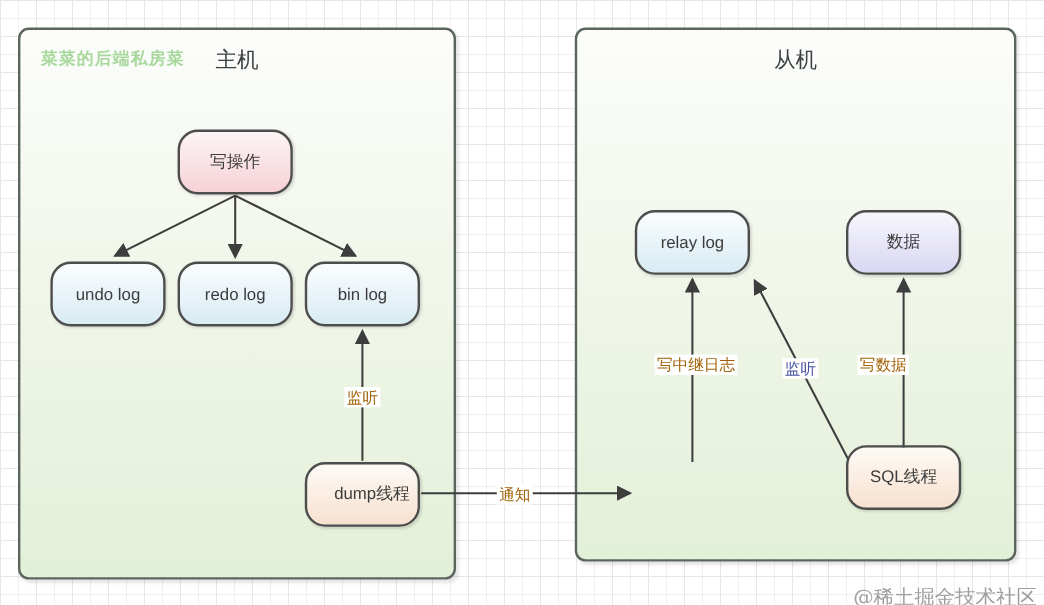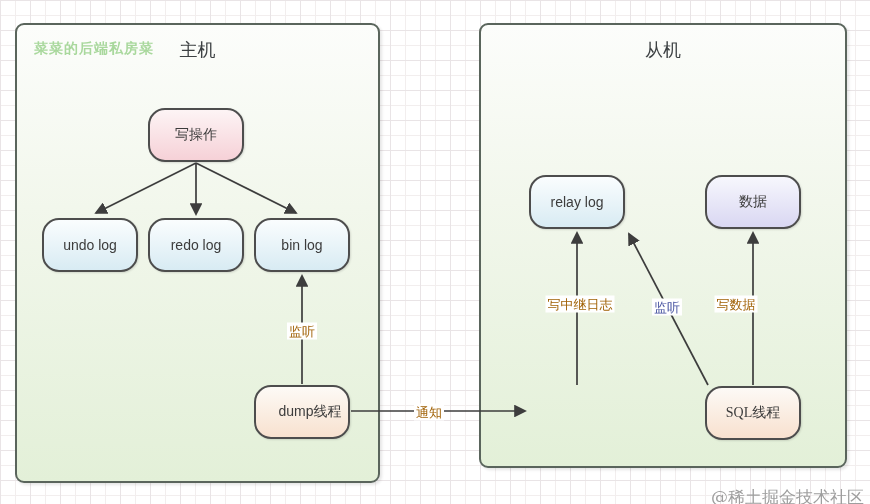--- a/index.html
+++ b/index.html
@@ -128,21 +128,21 @@
   </svg>
 
   <div class="node node-pink" style="left:148px; top:108px;">写操作</div>
   <div class="node node-blue" style="left:42px; top:218px;">undo log</div>
   <div class="node node-blue" style="left:148px; top:218px;">redo log</div>
   <div class="node node-blue" style="left:254px; top:218px;">bin log</div>
   <div class="node node-orange" style="left:254px; top:385px;padding-left:16px;">dump线程</div>
 
   <div class="node node-blue" style="left:529px; top:175px;">relay log</div>
   <div class="node node-purple" style="left:705px; top:175px;">数据</div>
-  <div class="node node-orange" style="left:705px; top:386px;font-family:Liberation Serif, serif;">SQL线程</div>
+  <div class="node node-orange" style="left:705px; top:371px;">SQL线程</div>
 
   <div class="edge-label" style="left:302px; top:331px;">监听</div>
   <div class="edge-label" style="left:429px; top:412px;">通知</div>
   <div class="edge-label" style="left:580px; top:304px;">写中继日志</div>
   <div class="edge-label edge-label-listen-slave" style="left:667px; top:307px;">监听</div>
   <div class="edge-label" style="left:736px; top:304px;">写数据</div>
 
   <div class="footer-watermark">@稀土掘金技术社区</div>
 
 </div>

